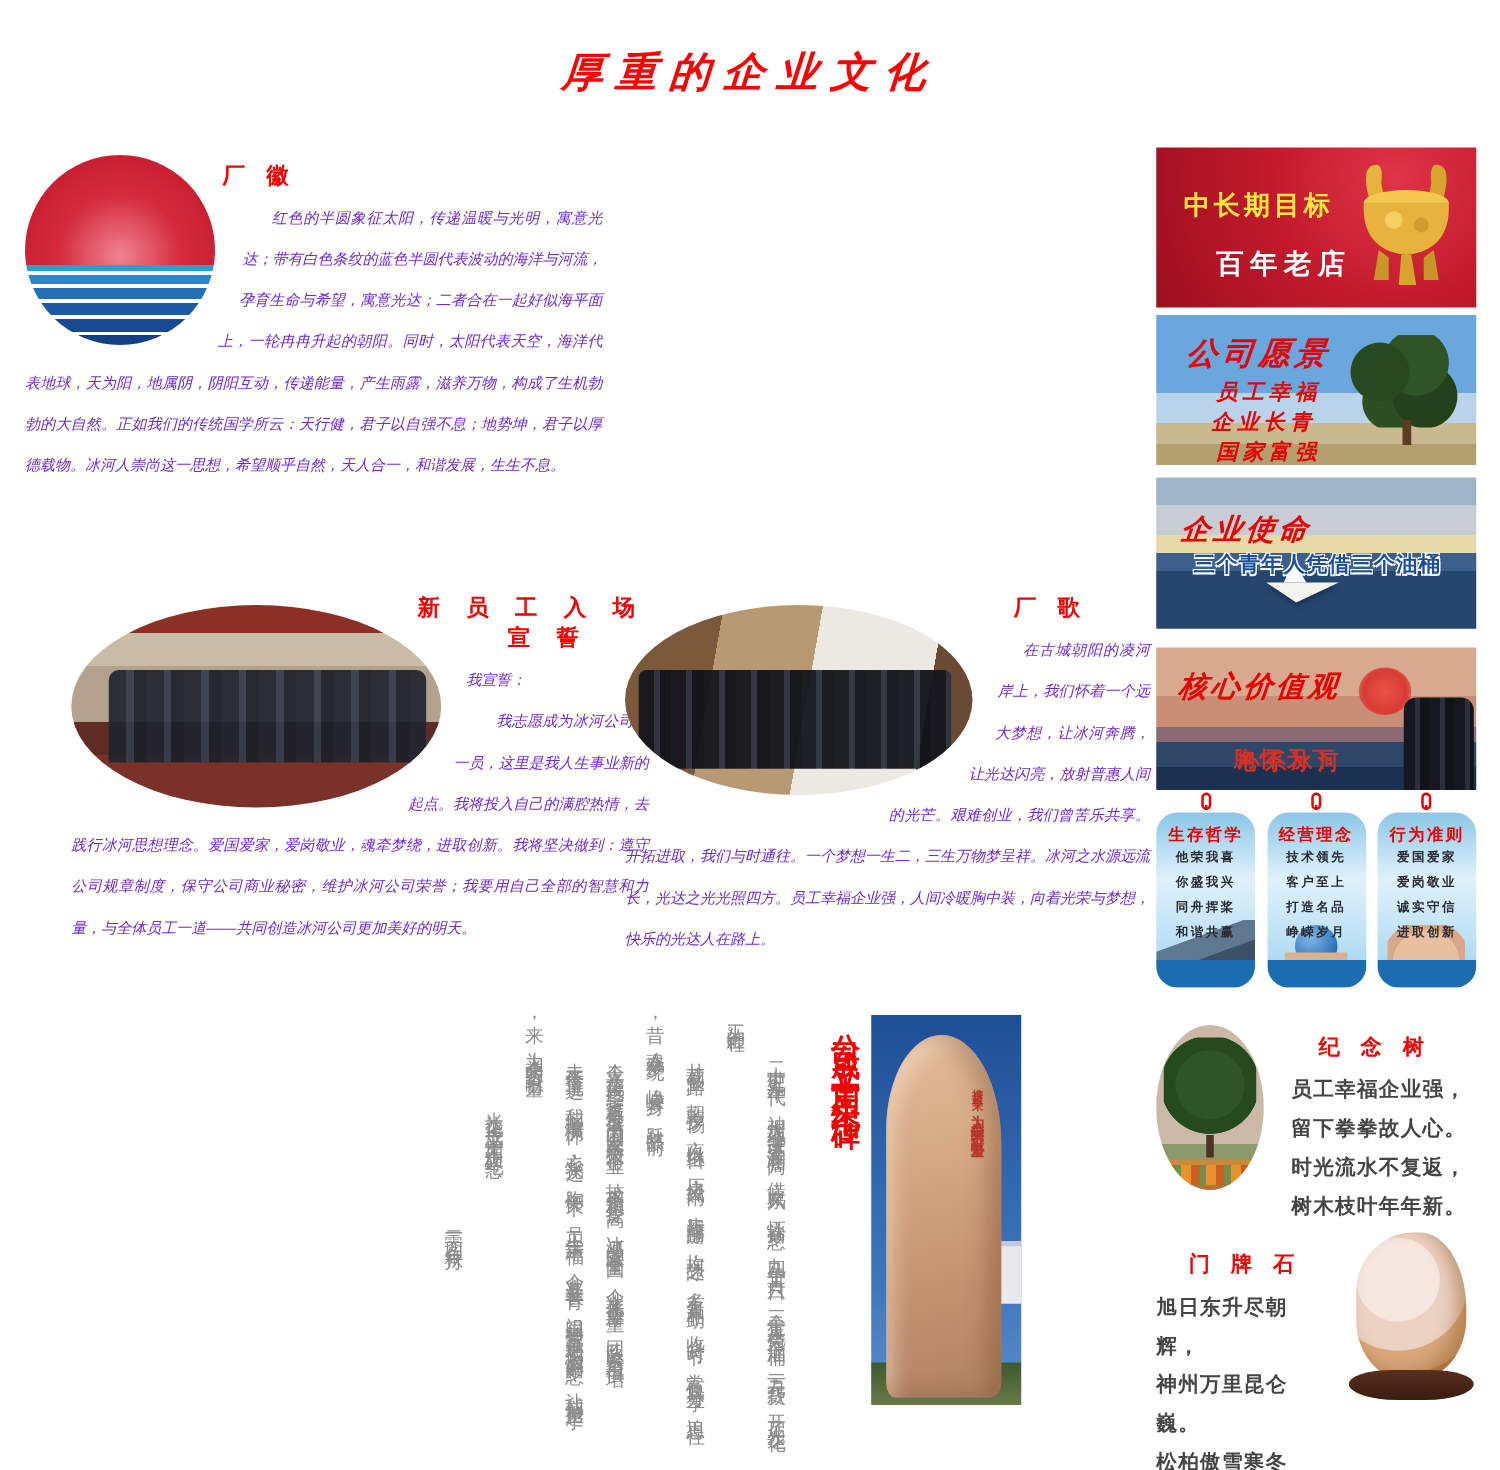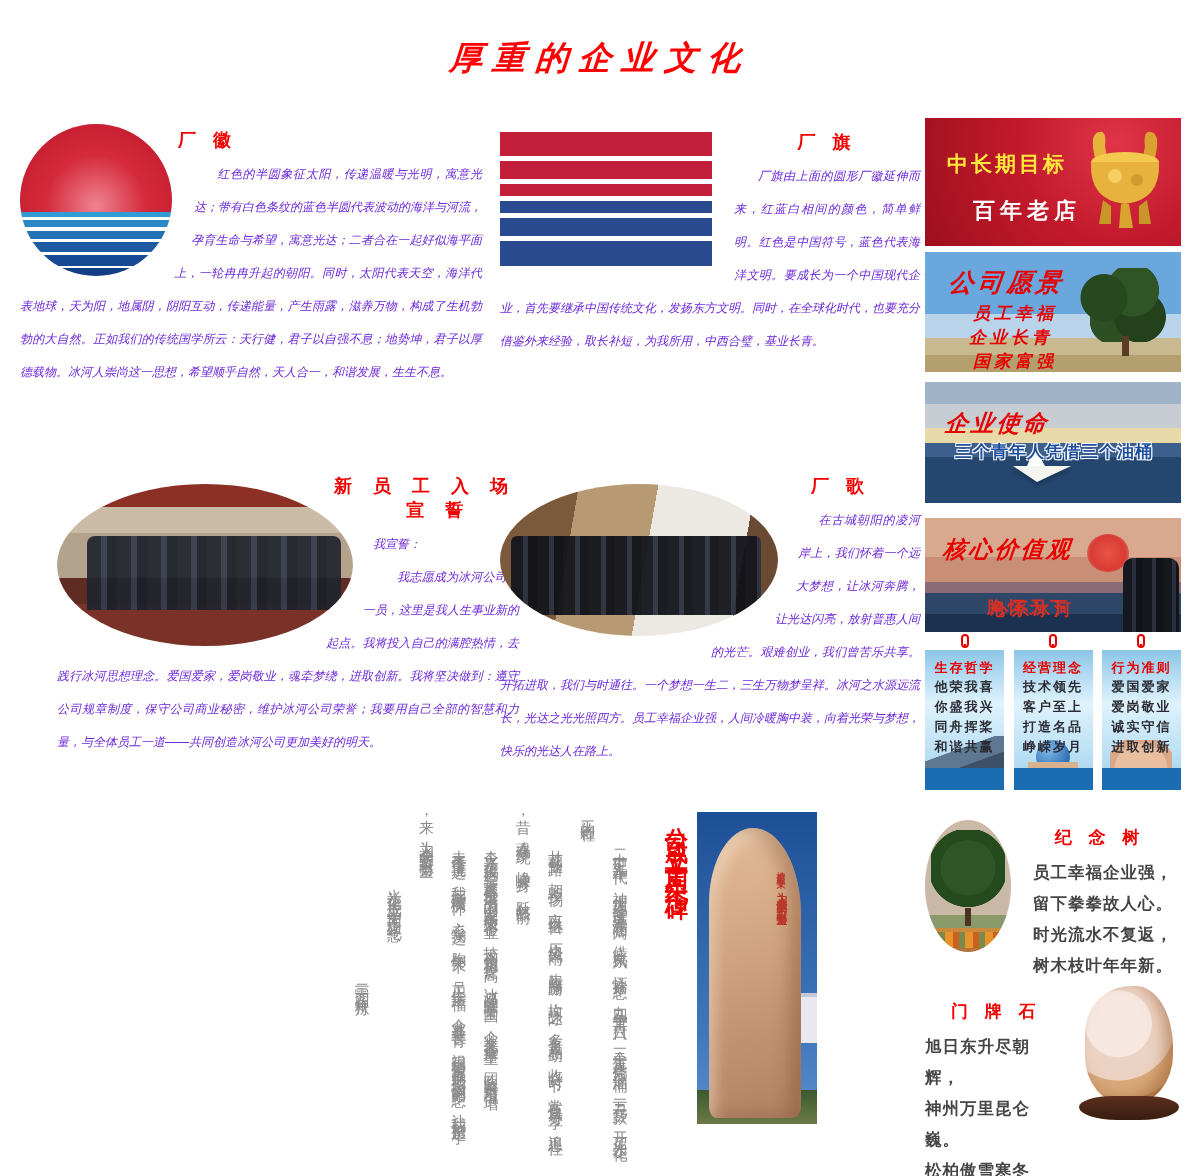--- a/index.html
+++ b/index.html
@@ -130,25 +130,25 @@
     background:repeating-linear-gradient(90deg, #15181f 0 9px, #2b303c 9px 13px, #101318 13px 20px);
     border-radius:10px 10px 0 0; }
 
   .hooks { position:absolute; top:516px; width:256px; height:16px; }
   .hook { position:absolute; top:0; width:8px; height:14px; border:2px solid #e60000; border-radius:4px; background:#fff; }
   .hook:after { content:""; position:absolute; left:1px; top:8px; width:2px; height:4px; background:#e60000; }
   .hook.h0 { left:36px; } .hook.h1 { left:124px; } .hook.h2 { left:212px; }
 
   .banners { position:absolute; top:532px; width:256px; height:140px; display:flex; justify-content:space-between; }
   .banner { width:79px; height:140px; position:relative; overflow:hidden;
-    background:linear-gradient(#8cc6e8 0%, #dff2fc 38%, #bfe2f6 70%, #9fd0ec 100%); }
+    background:linear-gradient(#8cc6e8 0%, #dff2fc 38%, #bfe2f6 70%, #9fd0ec 100%);border-radius:17px; }
   .banner .bfoot { position:absolute; bottom:0; left:0; width:100%; height:22px; background:#1b6cb0; }
   .banner .btitle { position:relative; text-align:center; margin-top:9px; color:#e60000; font-weight:bold;
     font-size:13px; letter-spacing:2px; font-family:"DejaVu Serif", serif; }
-  .banner .bline { position:relative; text-align:center; color:#2b2b33; font-weight:bold; font-size:13px;
+  .banner .bline { position:relative; text-align:center; color:#2b2b33; font-weight:bold; font-size:10px;
     letter-spacing:2px; line-height:20px; font-family:"DejaVu Serif", serif; }
   .banner .bline:first-of-type { margin-top:6px; }
   .banner .art1 { position:absolute; bottom:20px; left:0; width:100%; height:34px;
     background:linear-gradient(160deg, transparent 40%, #5d7890 41% 70%, #3c5068 71%); }
   .banner .art2 { position:absolute; bottom:16px; left:22px; width:34px; height:34px; border-radius:50%;
     background:radial-gradient(circle at 35% 30%, #7fb8e6 0%, #2f6fb5 70%, #1d4e8e 100%); }
   .banner .art2:after { content:""; position:absolute; left:-8px; top:22px; width:50px; height:16px;
     background:#d8b28e; border-radius:0 0 50% 50%; }
   .banner .art3 { position:absolute; bottom:14px; left:8px; width:62px; height:36px;
     background:radial-gradient(ellipse at 50% 80%, #e8c0a0 0 60%, #d8a888 61% 80%, transparent 81%); }
@@ -189,32 +189,20 @@
 
   <div class="sec sec-emblem">
     <div class="logo">
       <div class="sun"></div>
       <div class="sea"></div>
     </div>
     <h2>厂 徽</h2>
     <p class="indent">红色的半圆象征太阳，传递温暖与光明，寓意光达；带有白色条纹的蓝色半圆代表波动的海洋与河流，孕育生命与希望，寓意光达；二者合在一起好似海平面上，一轮冉冉升起的朝阳。同时，太阳代表天空，海洋代表地球，天为阳，地属阴，阴阳互动，传递能量，产生雨露，滋养万物，构成了生机勃勃的大自然。正如我们的传统国学所云：天行健，君子以自强不息；地势坤，君子以厚德载物。冰河人崇尚这一思想，希望顺乎自然，天人合一，和谐发展，生生不息。</p>
   </div>
 
-  <div class="sec sec-flag">
-    <div class="flag">
-      <div class="s r1"></div>
-      <div class="s r2"></div>
-      <div class="s r3"></div>
-      <div class="s b1"></div>
-      <div class="s b2"></div>
-      <div class="s b3"></div>
-    </div>
-    <h2>厂 旗</h2>
-    <p class="indent">厂旗由上面的圆形厂徽延伸而来，红蓝白相间的颜色，简单鲜明。红色是中国符号，蓝色代表海洋文明。要成长为一个中国现代企业，首先要继承中国传统文化，发扬东方文明。同时，在全球化时代，也要充分借鉴外来经验，取长补短，为我所用，中西合璧，基业长青。</p>
-  </div>
 
   <div class="sec sec-oath">
     <div class="photo-ellipse oath-photo">
       <div class="crowd"></div>
     </div>
     <h2>新 员 工 入 场 宣 誓</h2>
     <p>我宣誓：</p>
     <p class="indent">我志愿成为冰河公司的一员，这里是我人生事业新的起点。我将投入自己的满腔热情，去践行冰河思想理念。爱国爱家，爱岗敬业，魂牵梦绕，进取创新。我将坚决做到：遵守公司规章制度，保守公司商业秘密，维护冰河公司荣誉；我要用自己全部的智慧和力量，与全体员工一道——共同创造冰河公司更加美好的明天。</p>
   </div>
 

